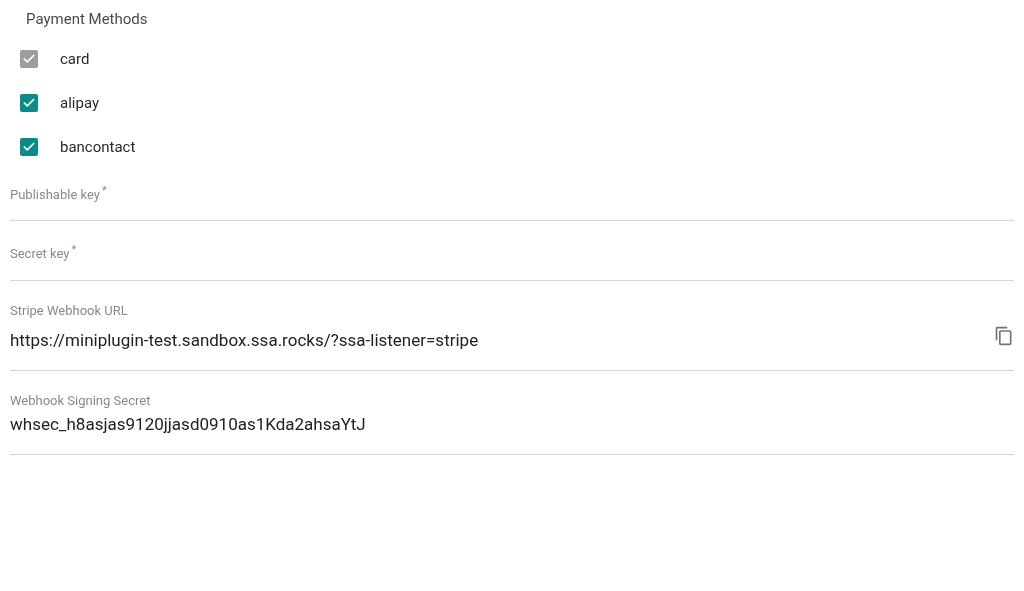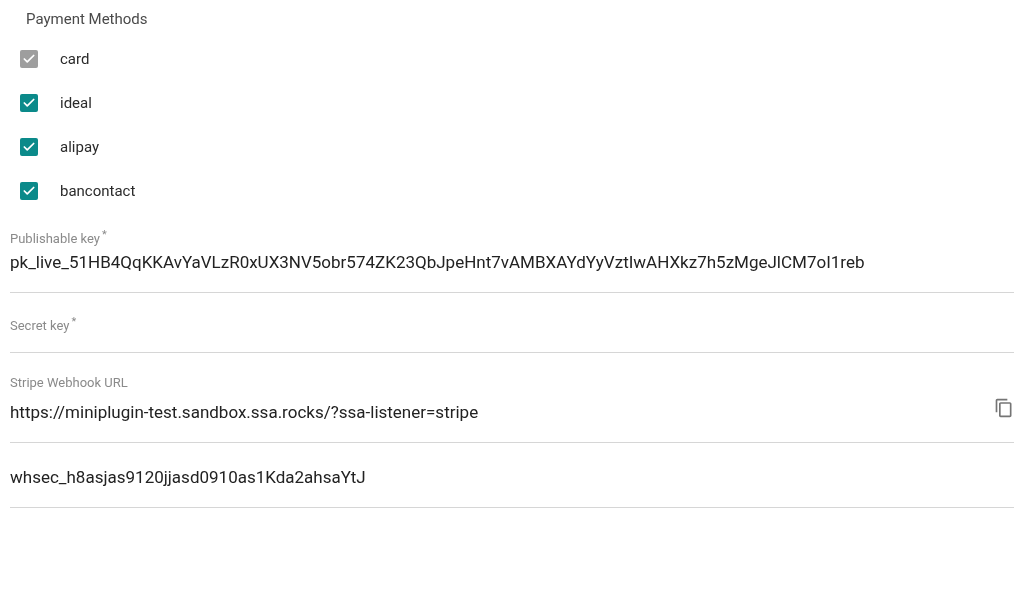--- a/index.html
+++ b/index.html
@@ -127,28 +127,20 @@
   <div class="checkbox-list">
     <div class="checkbox-row">
       <div class="checkbox checked disabled">
         <svg viewBox="0 0 24 24" fill="none" stroke="white" stroke-width="3" stroke-linecap="round" stroke-linejoin="round">
             <polyline points="20 6 9 17 4 12"></polyline>
           </svg>
       </div>
       <span class="checkbox-label">card</span>
     </div>
 
-    <div class="checkbox-row">
-      <div class="checkbox checked">
-        <svg viewBox="0 0 24 24" fill="none" stroke="white" stroke-width="3" stroke-linecap="round" stroke-linejoin="round">
-            <polyline points="20 6 9 17 4 12"></polyline>
-          </svg>
-      </div>
-      <span class="checkbox-label">ideal</span>
-    </div>
 
     <div class="checkbox-row">
       <div class="checkbox checked">
         <svg viewBox="0 0 24 24" fill="none" stroke="white" stroke-width="3" stroke-linecap="round" stroke-linejoin="round">
             <polyline points="20 6 9 17 4 12"></polyline>
           </svg>
       </div>
       <span class="checkbox-label">alipay</span>
     </div>
 
@@ -160,21 +152,20 @@
       </div>
       <span class="checkbox-label">bancontact</span>
     </div>
   </div>
 
   <div class="fields">
     <div class="field">
       <label class="field-label">
         <span>Publishable key</span><span class="asterisk">*</span>
       </label>
-      <input class="field-input" type="text" value="pk_live_51HB4QqKKAvYaVLzR0xUX3NV5obr574ZK23QbJpeHnt7vAMBXAYdYyVztIwAHXkz7h5zMgeJlCM7oI1reb" style="">
     </div>
 
     <div class="field">
       <label class="field-label">
         <span>Secret key</span><span class="asterisk">*</span>
       </label>
     </div>
 
     <div class="field field-with-icon">
       <label class="field-label">
@@ -182,16 +173,19 @@
       </label>
       <input class="field-input" type="text" value="https://miniplugin-test.sandbox.ssa.rocks/?ssa-listener=stripe" style="">
       <span class="copy-icon">
         <svg viewBox="0 0 24 24" fill="currentColor">
             <path d="M16 1H4c-1.1 0-2 .9-2 2v14h2V3h12V1zm3 4H8c-1.1 0-2 .9-2 2v14c0 1.1.9 2 2 2h11c1.1 0 2-.9 2-2V7c0-1.1-.9-2-2-2zm0 16H8V7h11v14z"></path>
           </svg>
       </span>
     </div>
 
     <div class="field">
+      <label class="field-label">
+        <span>Webhook Signing Secret</span>
+      </label>
       <input class="field-input" type="text" value="whsec_h8asjas9120jjasd0910as1Kda2ahsaYtJ" style="">
     </div>
   </div>
 </div>
 
 </body></html>

